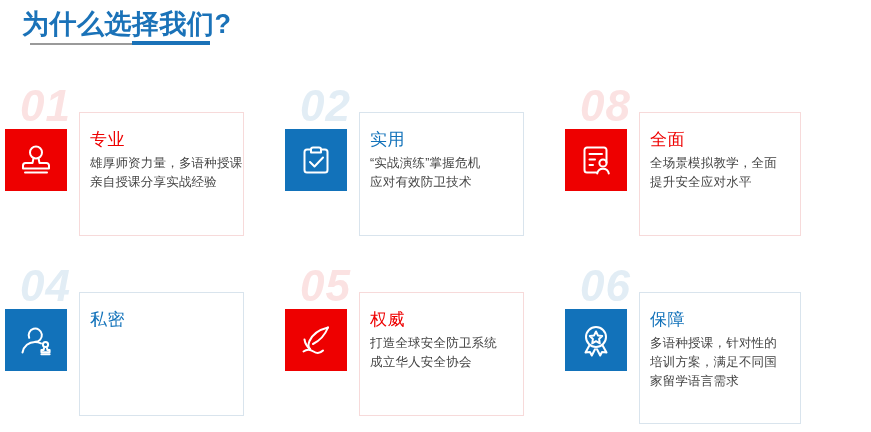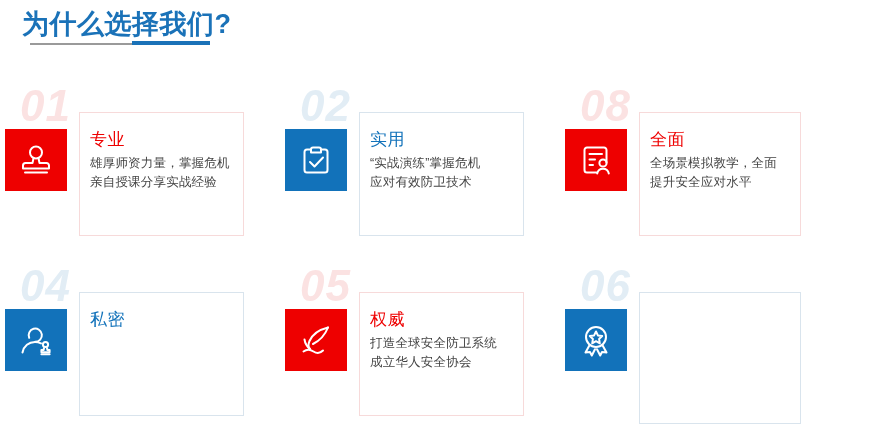--- a/index.html
+++ b/index.html
@@ -168,21 +168,21 @@
       <div class="icon-tile">
         <svg width="36" height="36" viewBox="0 0 36 36" fill="none" stroke="#ffffff" stroke-width="2" stroke-linecap="round" stroke-linejoin="round">
           <circle cx="18" cy="10.5" r="6"></circle>
           <path d="M15.5 16.3 L14.5 21 L7.5 21 A2.5 2.5 0 0 0 5 23.5 L5 26.5 L31 26.5 L31 23.5 A2.5 2.5 0 0 0 28.5 21 L21.5 21 L20.5 16.3"></path>
           <line x1="7" y1="30.5" x2="29" y2="30.5"></line>
         </svg>
       </div>
       <div class="card-text">
         <div class="card-title">专业</div>
         <div class="card-desc">
-          <div>雄厚师资力量，掌握危机</div>
+          <div>雄厚师资力量，多语种授课</div>
           <div>亲自授课分享实战经验</div>
         </div>
       </div>
     </div>
 
     <div class="card blue">
       <div class="card-panel"></div>
       <div class="card-number">02</div>
       <div class="icon-tile">
         <svg width="36" height="36" viewBox="0 0 36 36" fill="none" stroke="#ffffff" stroke-width="2" stroke-linecap="round" stroke-linejoin="round">
@@ -263,16 +263,24 @@
       <div class="card-panel"></div>
       <div class="card-number">06</div>
       <div class="icon-tile">
         <svg width="36" height="36" viewBox="0 0 36 36" fill="none" stroke="#ffffff" stroke-width="2" stroke-linecap="round" stroke-linejoin="round">
           <circle cx="18" cy="15" r="10"></circle>
           <path d="M18 9.5 L19.9 13.4 L24.2 14 L21.1 17 L21.8 21.3 L18 19.2 L14.2 21.3 L14.9 17 L11.8 14 L16.1 13.4 Z"></path>
           <path d="M11.5 23.2 L7.5 30.5 L12 30 L13.8 33.5 L17 27.2"></path>
           <path d="M24.5 23.2 L28.5 30.5 L24 30 L22.2 33.5 L19 27.2"></path>
         </svg>
       </div>
+      <div class="card-text">
+        <div class="card-title">保障</div>
+        <div class="card-desc">
+          <div>多语种授课，针对性的</div>
+          <div>培训方案，满足不同国</div>
+          <div>家留学语言需求</div>
+        </div>
+      </div>
     </div>
 
   </div>
 </div>
 
 </body></html>

